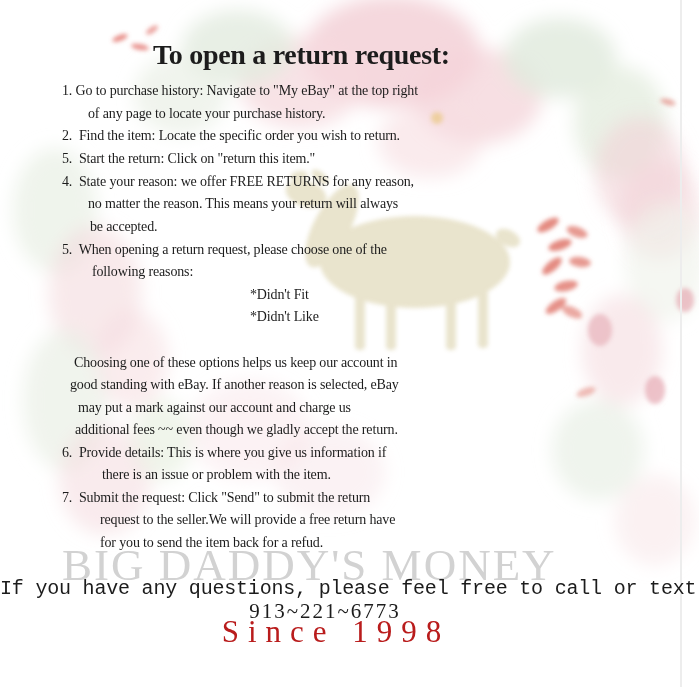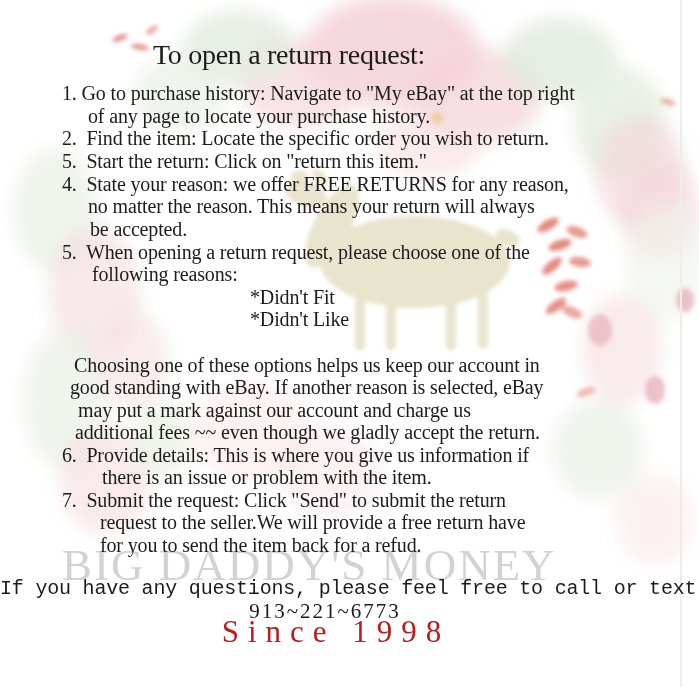--- a/index.html
+++ b/index.html
@@ -12,22 +12,22 @@
     color:#1c1c1c;
   }
   .bg-svg{position:absolute;left:0;top:0;z-index:0;}
   .edge-line{position:absolute;left:680px;top:0;width:2px;height:687px;background:#ededed;z-index:0;}
 
   .wm{position:absolute;z-index:1;color:#d3d3d3;white-space:pre;line-height:1;text-align:right;}
   .wm-brand{left:62px;top:543px;font-size:45px;letter-spacing:2px;color:#d2d2d2;}
   .wm-since{left:0;top:616px;width:672px;text-align:center;font-size:31px;letter-spacing:9px;color:#b91c1c;}
 
   .txt{position:absolute;z-index:2;white-space:pre;line-height:1.08;letter-spacing:-0.15px;}
-  .title{left:153px;top:40px;font-size:28px;font-weight:normal;letter-spacing:-0.3px;}
-  .ln{font-size:20px;}
+  .title{left:153px;top:40px;font-size:28px;font-weight:bold;letter-spacing:-0.3px;}
+  .ln{font-size:14px;}
   .contact{left:0;top:578px;width:652px;text-align:center;font-size:20px;letter-spacing:-0.2px;font-family:Liberation Mono, monospace;}
   .phone{left:0;top:600px;width:650px;text-align:center;font-size:21px;letter-spacing:2px;}
 </style>
 </head>
 <body>
 
 <div class="canvas">
 
   <svg class="bg-svg" width="699" height="687" viewBox="0 0 699 687">
     <defs>

